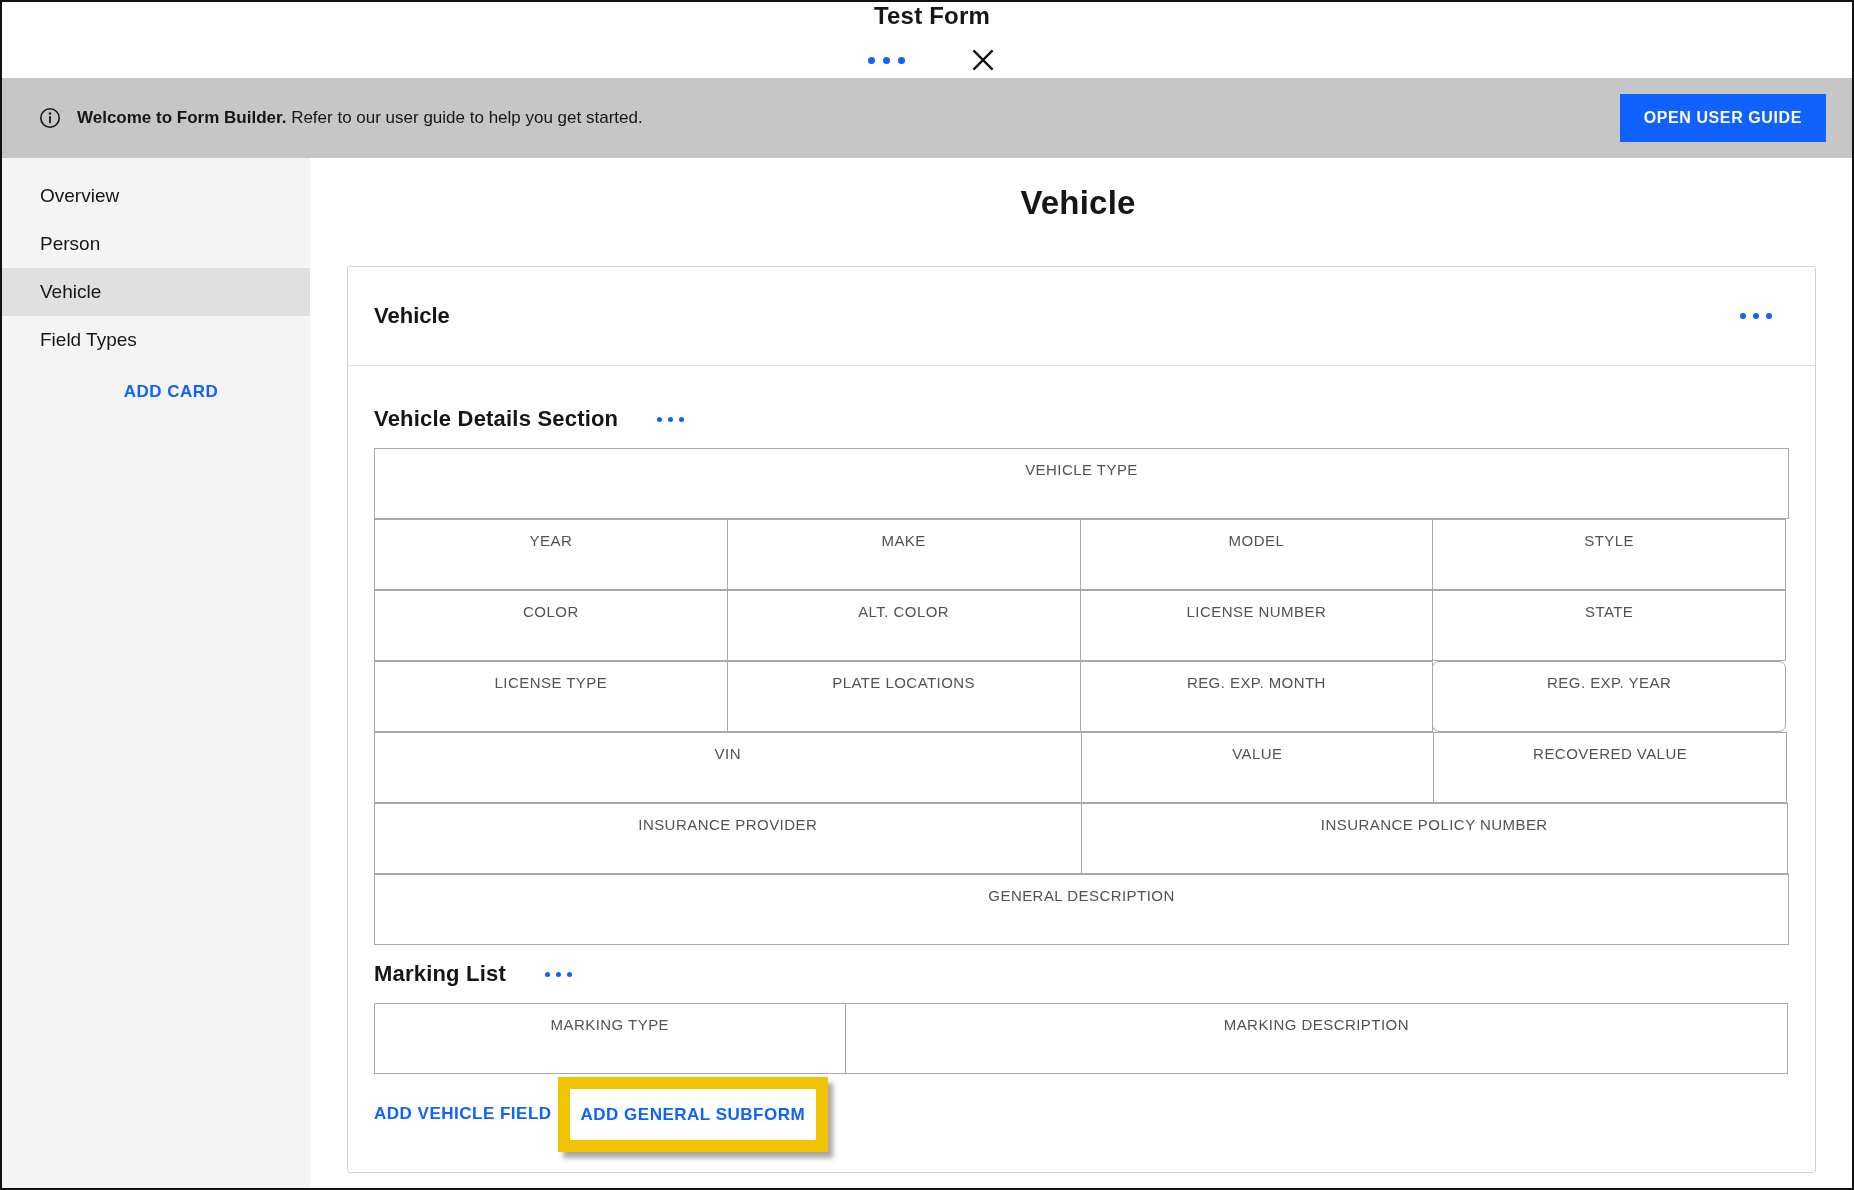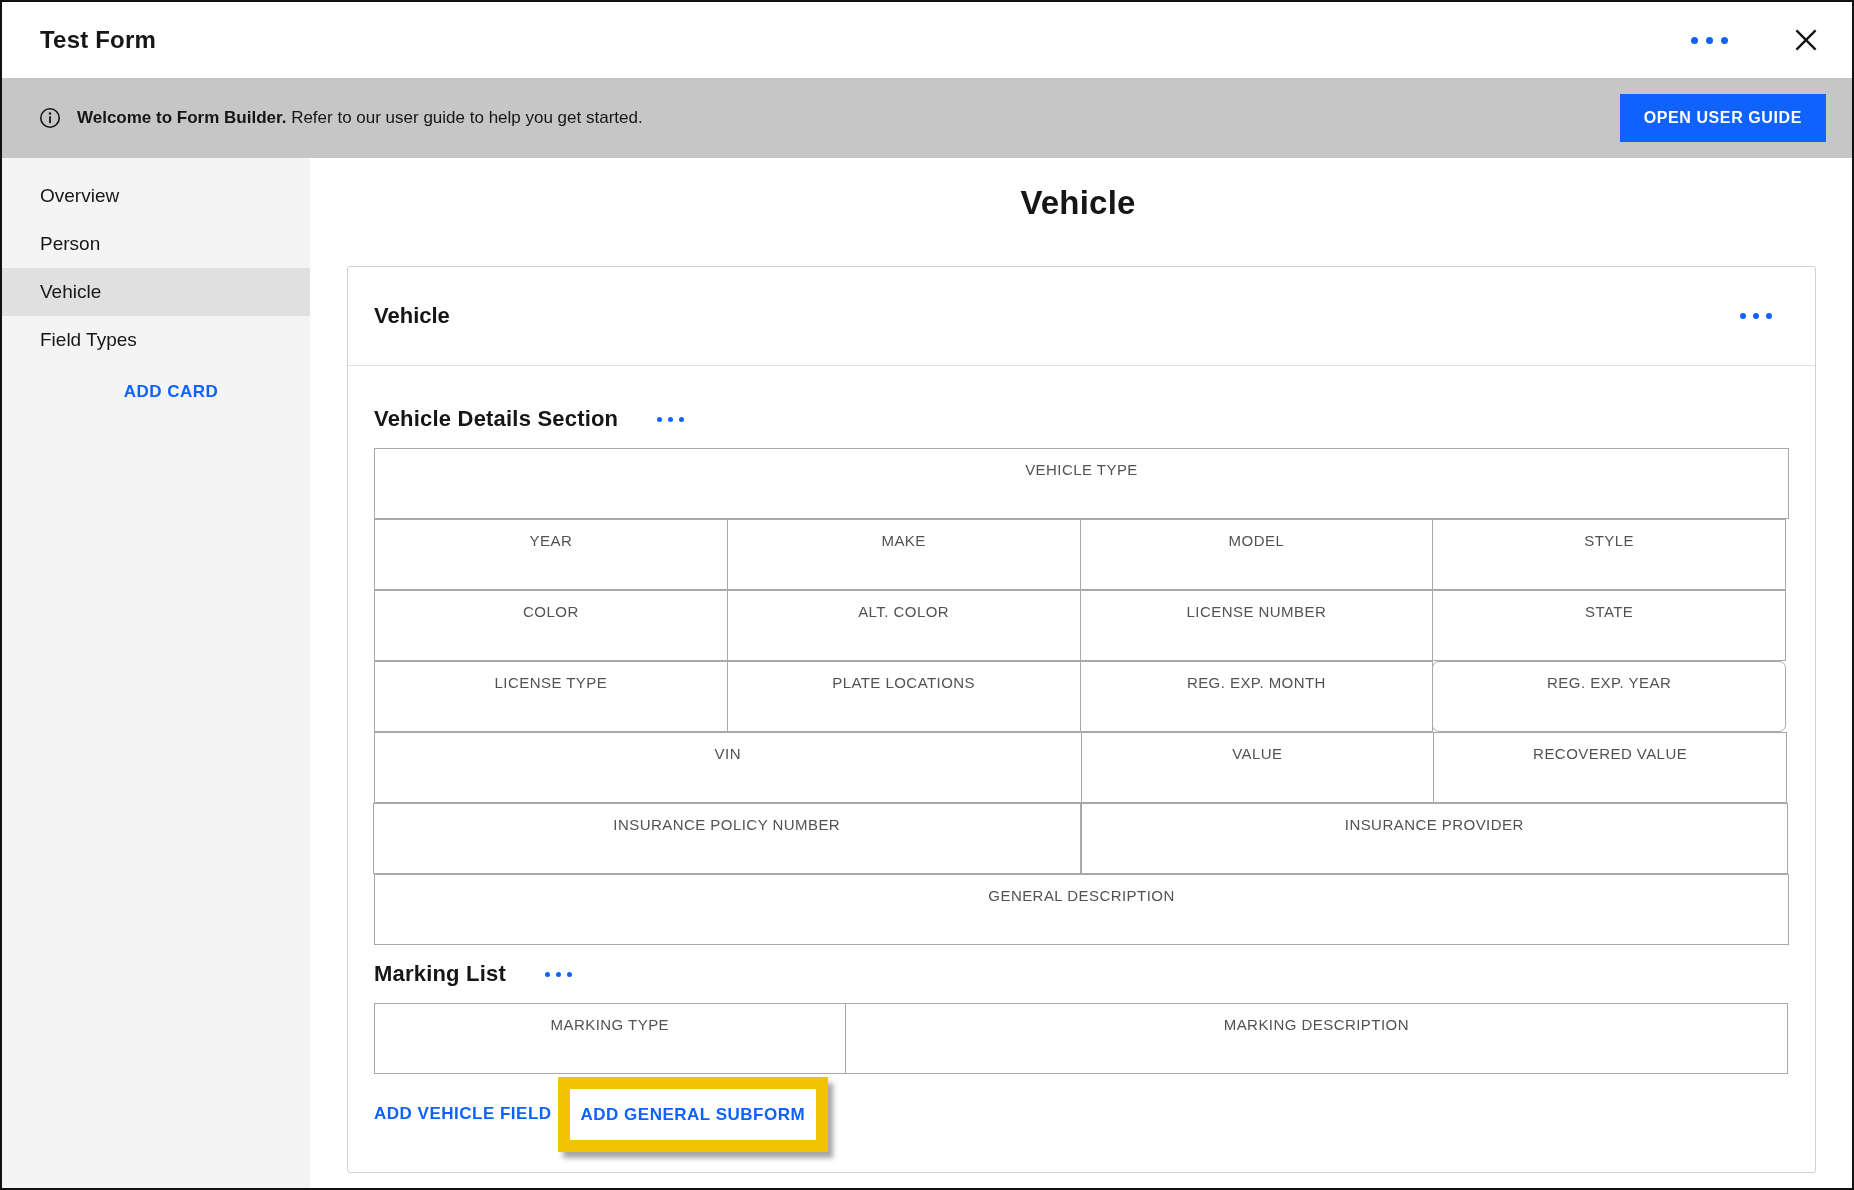--- a/index.html
+++ b/index.html
@@ -18,20 +18,21 @@
   }
 
   
   .titlebar {
     height: 76px;
     display: flex;
     align-items: center;
     justify-content: space-between;
     padding: 0 28px 0 38px;
     background: #ffffff;
+    flex-direction: column;
   }
   .titlebar .title { font-size: 24px; font-weight: 700; letter-spacing: .2px; }
   .titlebar-actions { display: flex; align-items: center; gap: 56px; }
   .kebab { display: flex; align-items: center; cursor: pointer; }
   .kebab span { border-radius: 50%; background: #0f62fe; display: block; }
   .kebab.lg span { width: 7px; height: 7px; margin: 0 4px; }
   .kebab.md span { width: 6px; height: 6px; margin: 0 3.5px; }
   .kebab.sm span { width: 5px; height: 5px; margin: 0 3px; }
   .close-btn { width: 36px; height: 36px; display: flex; align-items: center; justify-content: center; cursor: pointer; }
 
@@ -245,22 +246,22 @@
                   <div class="fcell not-first" style="width: 25%;"><span>PLATE LOCATIONS</span></div>
                   <div class="fcell not-first" style="width: 25%;"><span>REG. EXP. MONTH</span></div>
                   <div class="fcell not-first" style="width: 25%; border-radius: 7px;"><span>REG. EXP. YEAR</span></div>
                 </div>
                 <div class="frow">
                   <div class="fcell" style="width: 50%;"><span>VIN</span></div>
                   <div class="fcell not-first" style="width: 25%;"><span>VALUE</span></div>
                   <div class="fcell not-first" style="width: 25%;"><span>RECOVERED VALUE</span></div>
                 </div>
                 <div class="frow">
+                  <div class="fcell" style="width: 50%;"><span>INSURANCE PROVIDER</span></div>
                   <div class="fcell not-first" style="width: 50%;"><span>INSURANCE POLICY NUMBER</span></div>
-                  <div class="fcell" style="width: 50%;"><span>INSURANCE PROVIDER</span></div>
                 </div>
                 <div class="frow">
                   <div class="fcell" style="width: 100%;"><span>GENERAL DESCRIPTION</span></div>
                 </div>
               </section>
               <section class="section">
                 <div class="section-head">
                   <h3>Marking List</h3>
                   <div class="kebab sm">
                     <span></span>

